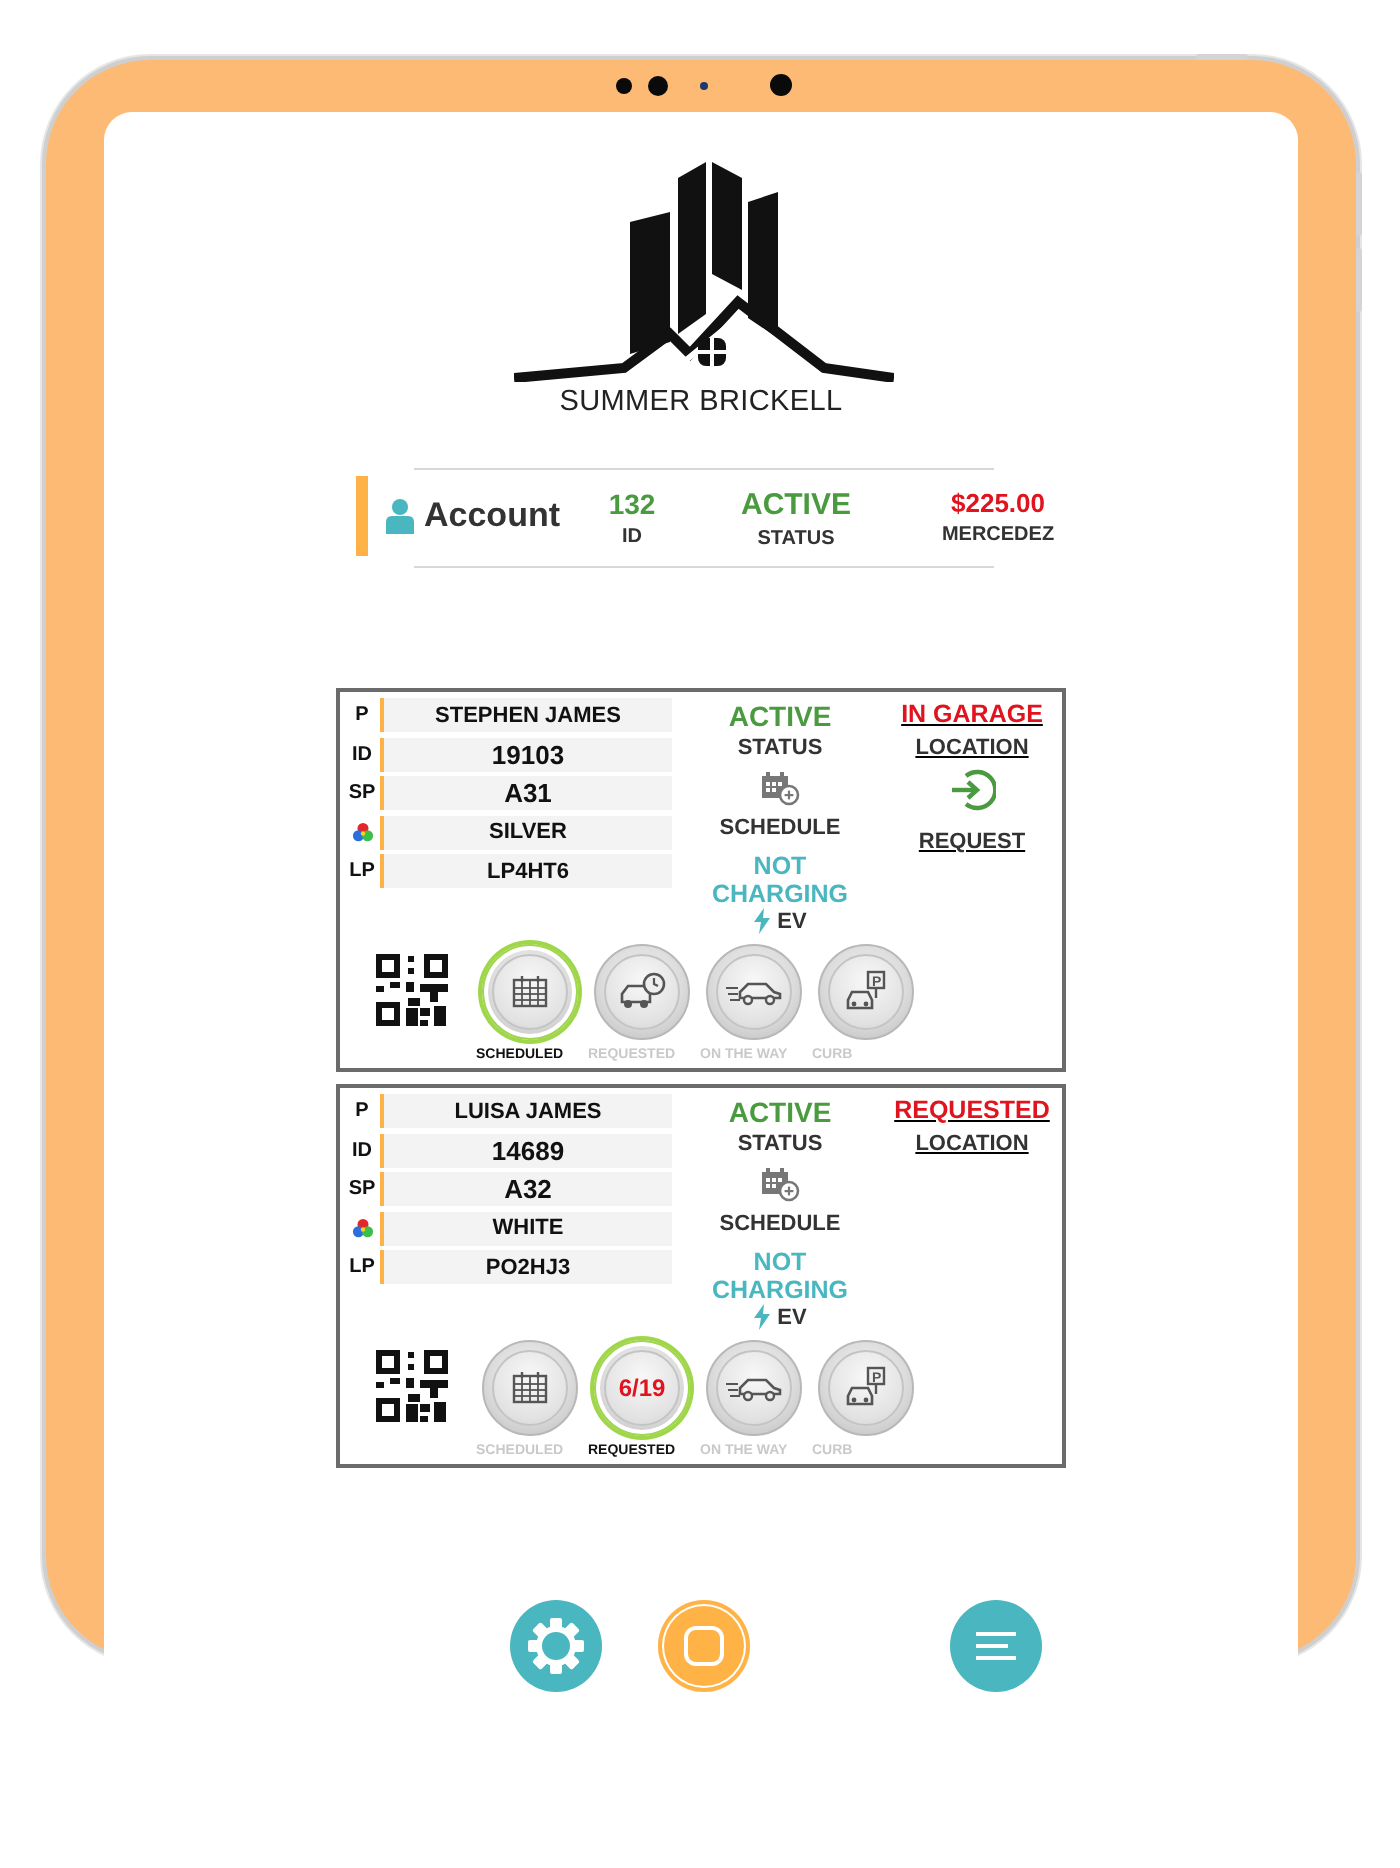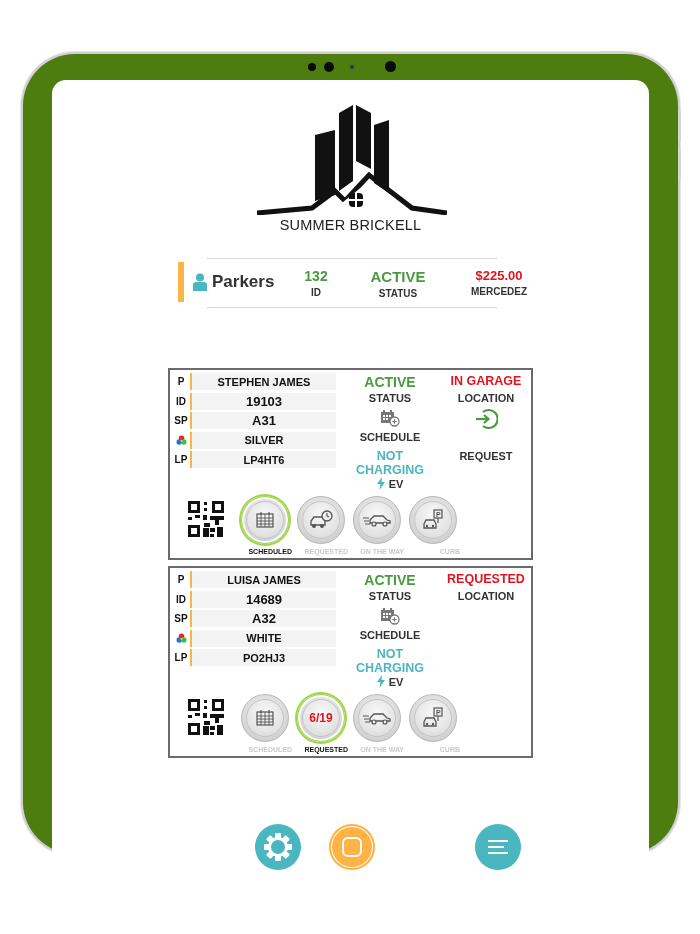--- a/index.html
+++ b/index.html
@@ -1,21 +1,21 @@
 <!DOCTYPE html>
 <html><head>
 <meta charset="utf-8">
 <style>
   * { box-sizing: border-box; margin: 0; padding: 0; }
   html, body { width: 700px; height: 934px; background: #ffffff; overflow: hidden; }
   body { font-family: "Liberation Sans", sans-serif; position: relative; }
 
   .device {
-    position: absolute; left: 23px; top: 54px; width: 655px; height: 800px;
-    background: #4d7c0f; border-radius: 52px;
+    position: absolute; left: 23px; top: 30px; width: 655px; height: 800px;
+    background: #fdba74; border-radius: 52px;
     box-shadow: 0 0 0 2px #cfcfcf, 0 0 0 3px #e6e6e6;
   }
   .side-btn { position: absolute; background: #d4d4d4; border-radius: 2px; }
   .camera-dot { position: absolute; border-radius: 50%; background: #000; }
   .screen {
     position: absolute; left: 52px; top: 66px; width: 597px; height: 800px;
     background: #ffffff; border-radius: 14px; overflow: hidden;
   }
 
   
@@ -40,29 +40,29 @@
     border: 2px solid #6b6b6b; background: #fff; }
   .info-col { position: absolute; left: 2px; top: 2px; width: 164px; }
   .info-row { position: relative; height: 19.5px; margin-bottom: 0; display: flex; align-items: center; }
   .info-label { width: 20px; height: 17px; font-size: 10px; font-weight: bold; color: #111;
     display: flex; align-items: center; justify-content: center; border-right: 2px solid #ffb347; }
   .info-value { flex: 1; height: 17px; margin-left: 0; background: #f3f3f3; font-size: 11px; font-weight: bold;
     color: #111; display: flex; align-items: center; justify-content: center; }
   .info-value.big { font-size: 13px; }
 
   .mid-col { position: absolute; left: 172px; top: 4px; width: 96px; text-align: center; }
-  .right-col { position: absolute; left: 270px; top: 4px; width: 92px; text-align: center; }
+  .right-col { position: absolute; left: 270px; top: 4px; width: 92px; text-align: center; text-decoration: underline; }
   .big-status { font-size: 14px; font-weight: bold; display: block; }
   .small-status { font-size: 12.5px; font-weight: bold; display: block; }
   .lbl { font-size: 11px; font-weight: bold; color: #333; display: block; margin-top: 2px; }
   .ev-line { font-size: 11px; font-weight: bold; color: #333; display: flex; align-items: center; justify-content: center; gap: 4px; }
 
   .stage-row { position: absolute; left: 18px; top: 126px; width: 290px; height: 60px; }
   .qr { position: absolute; left: 0; top: 5px; width: 38px; height: 38px; }
-  .stage { position: absolute; top: 0; width: 54px; text-align: right; }
+  .stage { position: absolute; top: 0; width: 54px; text-align: left; }
   .stage-circle { width: 48px; height: 48px; margin: 0 auto; border-radius: 50%;
     background: radial-gradient(circle at 50% 40%, #f4f4f4 0%, #dcdcdc 55%, #bdbdbd 100%);
     border: 1px solid #b8b8b8; position: relative; display: flex; align-items: center; justify-content: center; }
   .stage-circle.active { box-shadow: inset 0 0 0 2px #fff, 0 0 0 2px #9fd64a; border-color: #9fd64a; }
   .stage-circle .inner { width: 38px; height: 38px; border-radius: 50%;
     background: radial-gradient(circle at 50% 35%, #f8f8f8 0%, #e2e2e2 70%, #d0d0d0 100%);
     border: 1px solid #c4c4c4; display: flex; align-items: center; justify-content: center; }
   .stage-label { display: block; font-size: 7px; font-weight: bold; margin-top: 4px; color: #c9c9c9; white-space: nowrap; }
   .stage-label.current { color: #111; }
   .stage-date { font-size: 12px; font-weight: bold; color: #e0141e; }
@@ -99,21 +99,21 @@
     <div class="brand-name">SUMMER BRICKELL</div>
 
     <div class="hr" style="left:155px; top:178px; width:290px;"></div>
 
     <div class="summary-row" style="top:182px;">
       <div class="summary-bar"></div>
       <svg class="summary-icon" viewBox="0 0 16 18">
         <circle cx="8" cy="4.5" r="4" fill="#4ab6bf"></circle>
         <path d="M1,18 L1,12 Q1,9 4,9 L12,9 Q15,9 15,12 L15,18 Z" fill="#4ab6bf"></path>
       </svg>
-      <span class="summary-title">Parkers</span>
+      <span class="summary-title">Account</span>
       <div class="stat" style="left:118px; top:6px; width:40px;">
         <span class="stat-value" style="color:#4a9a3f;">132</span>
         <span class="stat-label">ID</span>
       </div>
       <div class="stat" style="left:180px; top:6px; width:80px;">
         <span class="stat-value" style="color:#4a9a3f; font-size:15px;">ACTIVE</span>
         <span class="stat-label">STATUS</span>
       </div>
       <div class="stat" style="left:286px; top:6px; width:70px;">
         <span class="stat-value" style="color:#e0141e; font-size:13px;">$225.00</span>
@@ -187,21 +187,21 @@
 
       <div class="right-col">
         <span class="small-status" style="color:#e0141e;">IN GARAGE</span>
         <span class="lbl" style="margin-top:4px;">LOCATION</span>
         <div style="margin-top:4px;">
           <svg width="24" height="22" viewBox="0 0 24 22">
             <path d="M9,4 A9,9 0 1 1 9,18" fill="none" stroke="#4a9a3f" stroke-width="2.2"></path>
             <line x1="2" y1="11" x2="14" y2="11" stroke="#4a9a3f" stroke-width="2.2"></line>
             <polyline points="10,7 14.5,11 10,15" fill="none" stroke="#4a9a3f" stroke-width="2.2"></polyline>
           </svg>
-          <span class="lbl" style="margin-top:16px;">REQUEST</span>
+          <span class="lbl" style="margin-top:4px;">REQUEST</span>
         </div>
       </div>
 
       <div class="stage-row">
         <svg class="qr" viewBox="0 0 38 38">
           <rect x="0" y="0" width="12" height="12" fill="#111"></rect>
             <rect x="3" y="3" width="6" height="6" fill="#fff"></rect>
           <rect x="24" y="0" width="12" height="12" fill="#111"></rect>
             <rect x="27" y="3" width="6" height="6" fill="#fff"></rect>
           <rect x="0" y="24" width="12" height="12" fill="#111"></rect>

